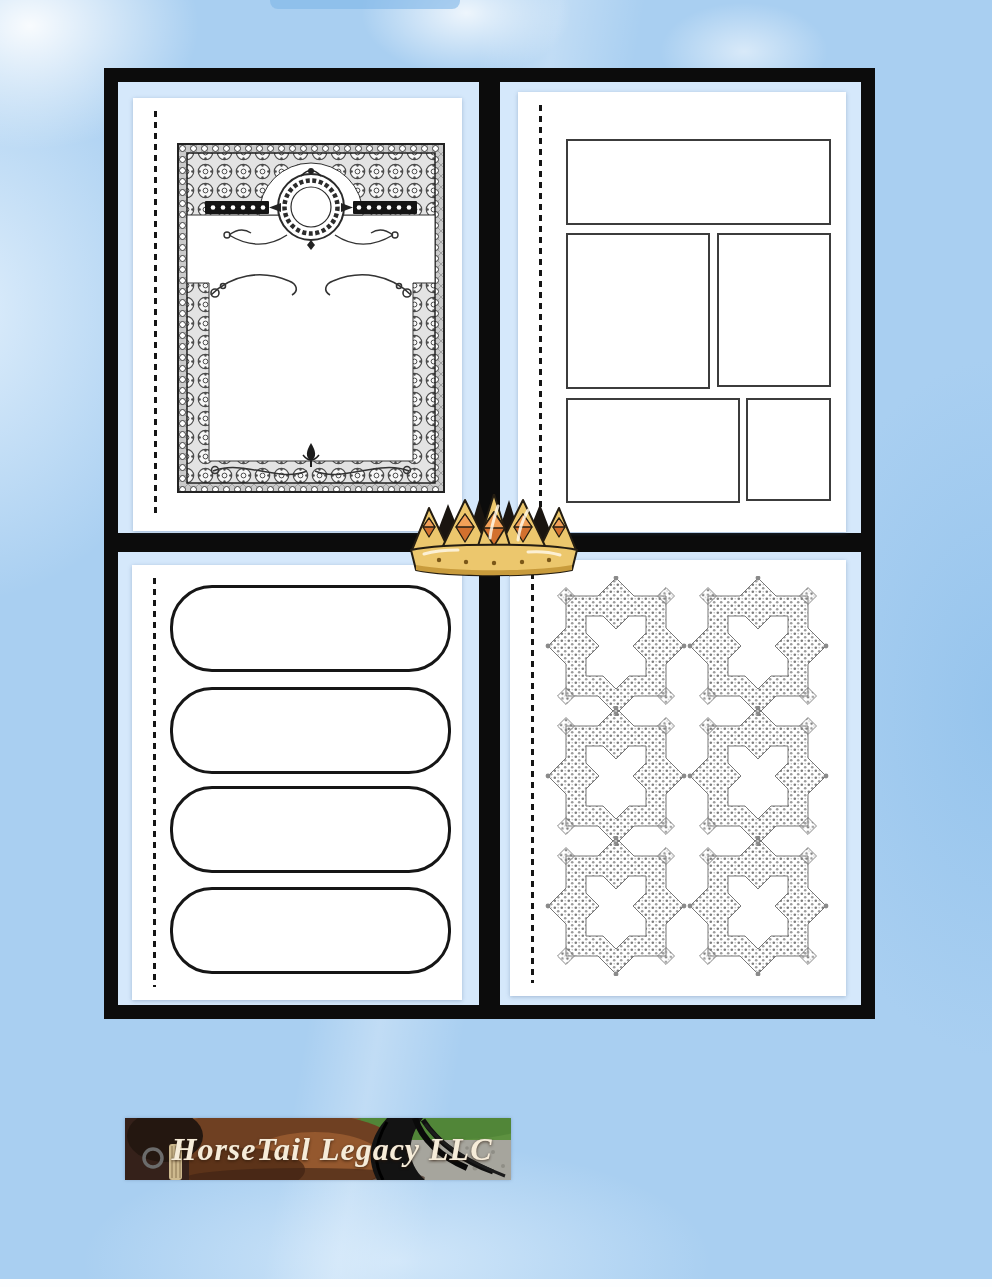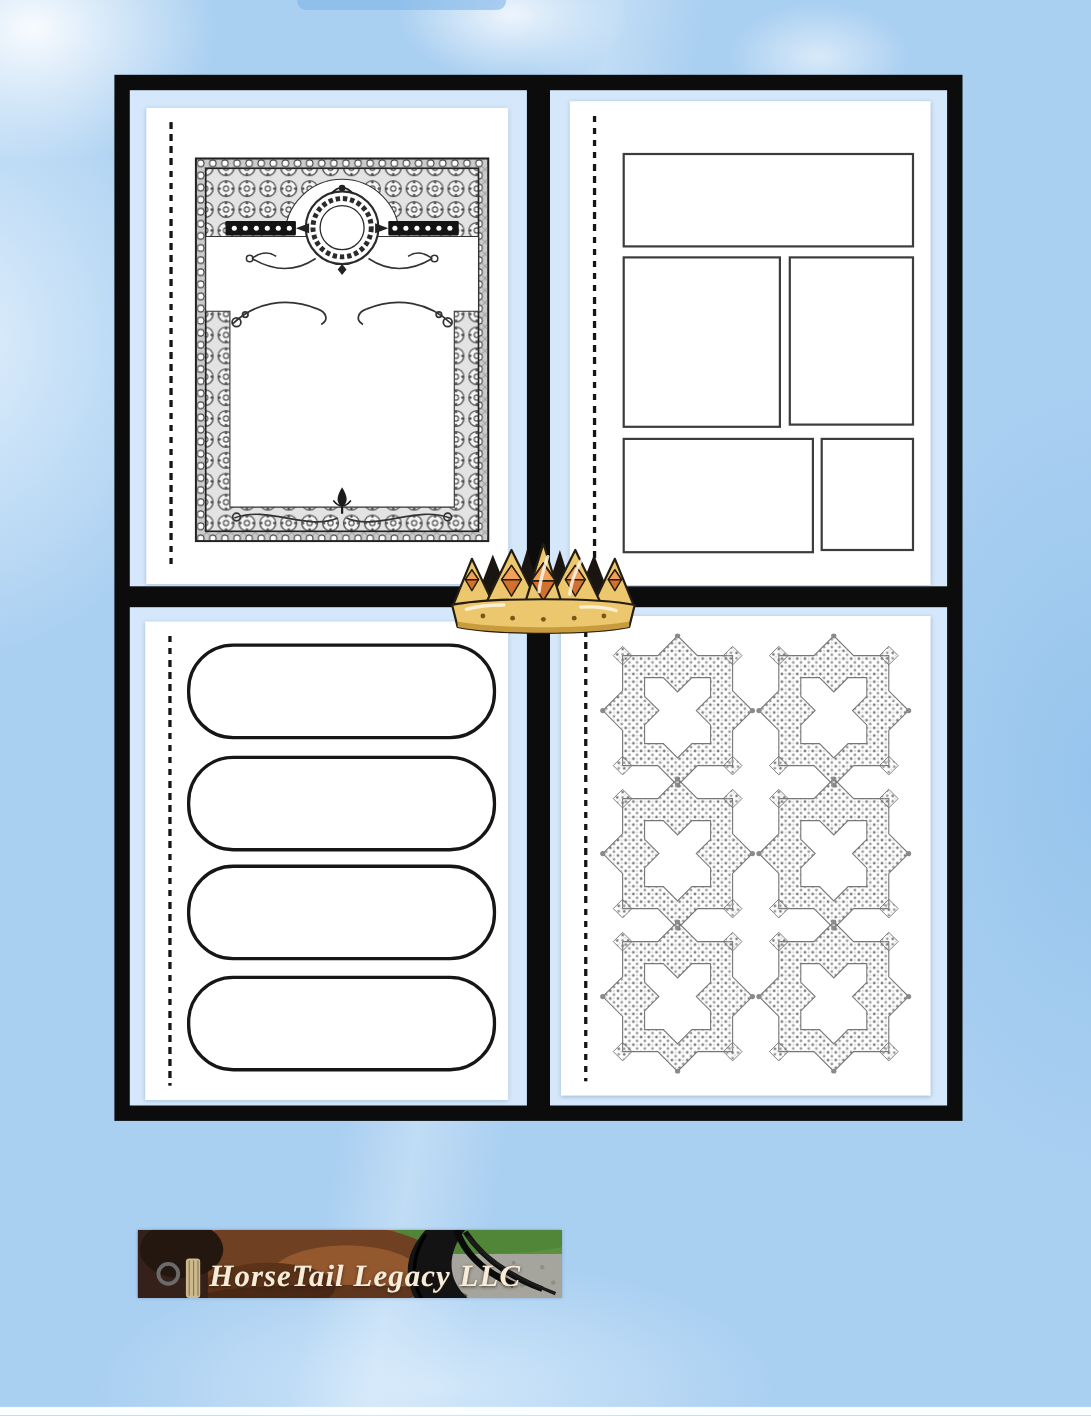--- a/index.html
+++ b/index.html
@@ -56,24 +56,24 @@
   
   .cert-svg{position:absolute;left:44px;top:45px;width:268px;height:350px;}
 
   
   .crown{position:absolute;left:408px;top:494px;width:172px;height:84px;z-index:5;}
 
   
   .banner{position:absolute;left:125px;top:1118px;width:386px;height:62px;overflow:hidden;box-shadow:0 0 3px rgba(80,110,150,.4);}
   .banner svg{position:absolute;left:0;top:0;width:100%;height:100%;}
   .banner-title{
-    position:absolute;left:0;top:12px;width:100%;height:100%;
+    position:absolute;left:0;top:0;width:100%;height:100%;
     display:flex;align-items:center;justify-content:center;
     font-family:"Liberation Serif",serif;font-style:italic;font-weight:700;
-    font-size:28px;color:#f6ecd9;letter-spacing:1px;
+    font-size:32px;color:#f6ecd9;letter-spacing:1px;
     text-shadow:0 1px 3px rgba(40,20,5,.8),0 0 1px rgba(255,255,255,.35);
     padding-left:28px;box-sizing:border-box;
   }
 </style>
 </head>
 <body>
 
 <div id="stage">
   <div class="streak-top"></div>
 

